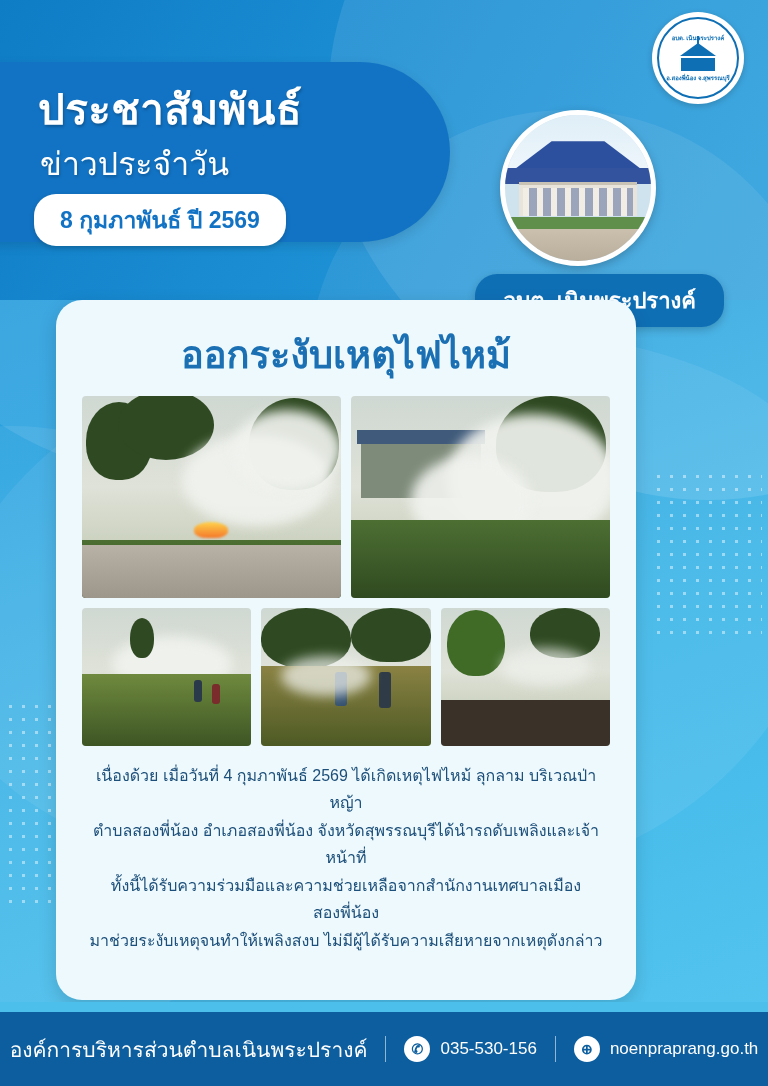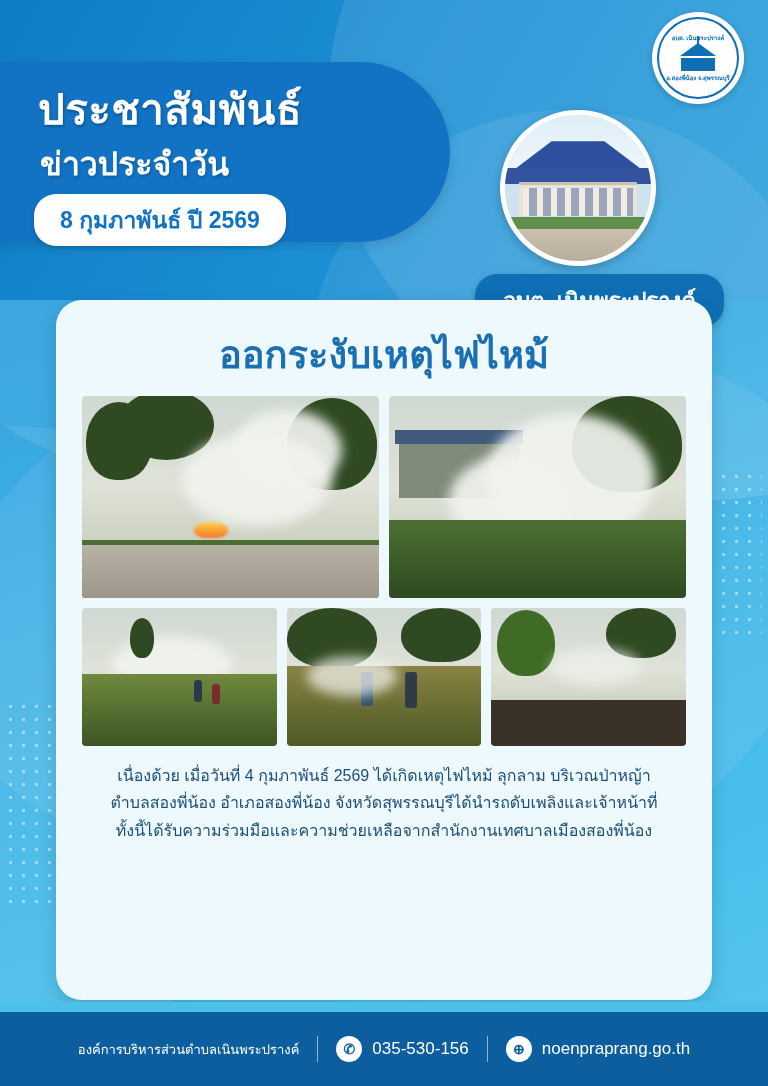--- a/index.html
+++ b/index.html
@@ -103,21 +103,21 @@
     font-size: 42px;
     font-weight: bold;
     letter-spacing: 0.5px;
     text-shadow: 1px 2px 3px rgba(0,0,0,0.25);
   }
   .title-sub {
     position: absolute;
     left: 40px; top: 138px;
     color: #ffffff;
     font-size: 32px;
-    font-weight: bold;
+    font-weight: normal;
     text-shadow: 1px 2px 3px rgba(0,0,0,0.2);
   }
   .date-pill {
     position: absolute;
     left: 34px; top: 194px;
     background: #ffffff;
     color: #1273c4;
     font-size: 23px;
     font-weight: bold;
     padding: 8px 26px;
@@ -244,21 +244,21 @@
     font-weight: bold;
     padding: 9px 28px;
     border-radius: 22px;
     box-shadow: 0 3px 8px rgba(0,0,0,0.2);
   }
 
   
   .card {
     position: absolute;
     left: 56px; top: 300px;
-    width: 656px; height: 700px;
+    width: 580px; height: 700px;
     background: #eef9fd;
     border-radius: 26px;
     box-shadow: 0 6px 18px rgba(0,0,0,0.15);
     padding: 34px 26px 22px 26px;
   }
   .headline {
     text-align: center;
     color: #1b6fb3;
     font-size: 38px;
     font-weight: bold;
@@ -353,21 +353,21 @@
     align-items: center;
     justify-content: center;
     gap: 18px;
   }
   .footer .fsep {
     width: 1px; height: 26px;
     background: rgba(255,255,255,0.55);
   }
   .footer-org {
     color: #ffffff;
-    font-size: 13px;
+    font-size: 21px;
   }
   .footer-item {
     display: flex;
     align-items: center;
     gap: 10px;
     color: #ffffff;
     font-size: 17px;
   }
   .circ-icon {
     width: 26px; height: 26px;
@@ -484,20 +484,21 @@
         <div class="tree" style="right:10px; top:0px; width:70px; height:50px;"></div>
         <div class="ashes" style="left:0; bottom:0; width:100%; height:46px;"></div>
         <div class="smoke" style="left:60px; top:40px; width:90px; height:38px; opacity:0.75;"></div>
       </div>
     </div>
 
     <div class="body-text">
       <div>เนื่องด้วย เมื่อวันที่ 4 กุมภาพันธ์ 2569 ได้เกิดเหตุไฟไหม้ ลุกลาม บริเวณป่าหญ้า</div>
       <div>ตำบลสองพี่น้อง อำเภอสองพี่น้อง จังหวัดสุพรรณบุรีได้นำรถดับเพลิงและเจ้าหน้าที่</div>
       <div>ทั้งนี้ได้รับความร่วมมือและความช่วยเหลือจากสำนักงานเทศบาลเมืองสองพี่น้อง</div>
+      <div>มาช่วยระงับเหตุจนทำให้เพลิงสงบ ไม่มีผู้ได้รับความเสียหายจากเหตุดังกล่าว</div>
     </div>
   </div>
 
   <div class="footer-strip"></div>
 
   <div class="footer">
     <div class="footer-org">องค์การบริหารส่วนตำบลเนินพระปรางค์</div>
     <div class="fsep"></div>
     <div class="footer-item">
       <span class="circ-icon">✆</span>

